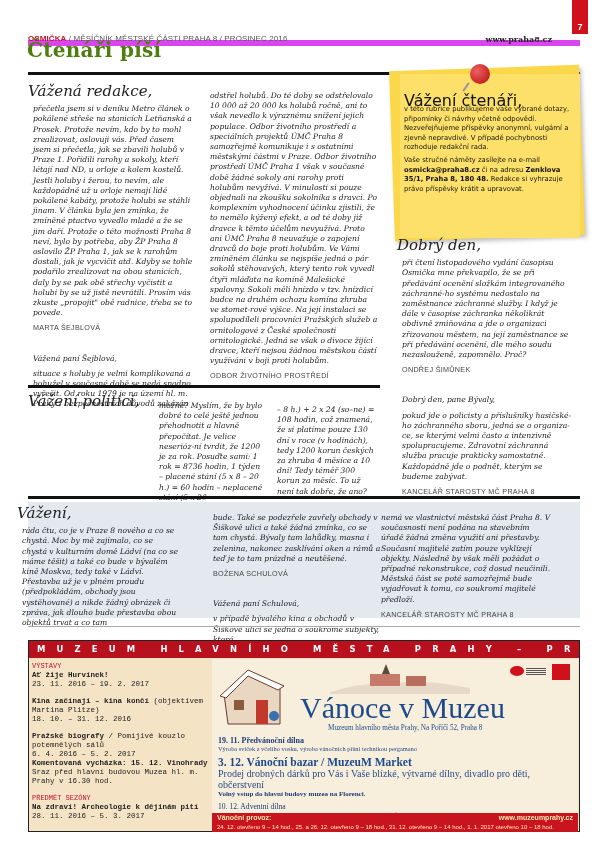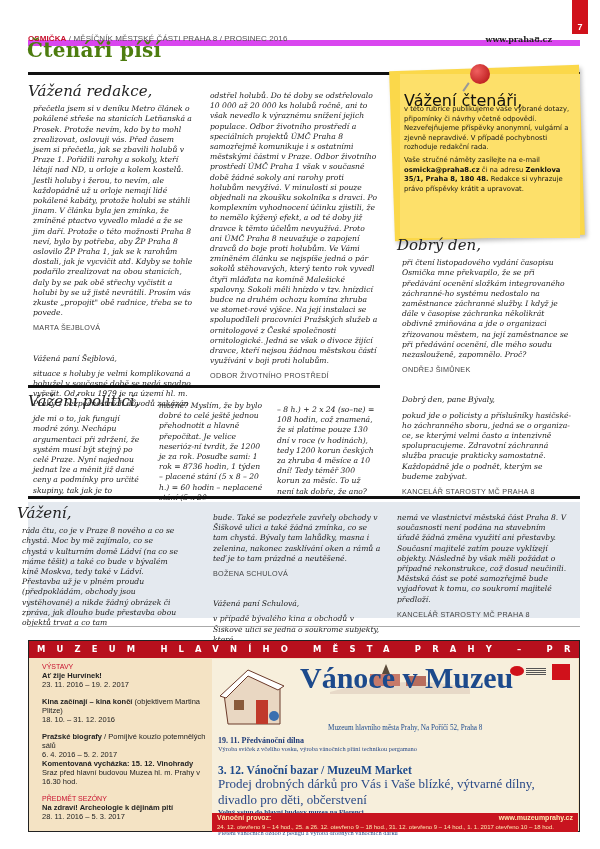--- a/index.html
+++ b/index.html
@@ -21,26 +21,26 @@
 .note{left:392px;top:68px;width:190px;height:170px;background:#fbd84a;transform:rotate(-2deg);box-shadow:2px 3px 4px rgba(0,0,0,.25)}
 .note2{left:400px;top:74px;width:180px;height:164px;background:#fde06a}
 .note-inner{left:404px;top:96px;width:176px;font-family:"DejaVu Sans",sans-serif;font-size:6.8px;line-height:9.4px;color:#111}
 .note-inner h3{font-family:"DejaVu Sans",sans-serif;font-weight:normal;font-size:16px;margin-bottom:0}
 .note-inner p{margin-bottom:4px}
 .pin{left:470px;top:64px;width:20px;height:20px;border-radius:50%;background:radial-gradient(circle at 35% 35%,#f06060,#b00d0d)}
 .pinneedle{left:465px;top:82px;width:2px;height:10px;background:#999;transform:rotate(35deg)}
 .band{left:28px;top:502px;width:552px;height:116px;background:#e4e9ef}
 .museum{left:28px;top:640px;width:552px;height:192px;border:1px solid #222;background:#f4e3c4}
 .mus-head{left:29px;top:641px;width:550px;height:17px;background:#b8101d;color:#fff;font-family:"DejaVu Sans",sans-serif;font-weight:bold;font-size:8.4px;letter-spacing:11.2px;padding:3px 0 0 8px;white-space:nowrap;overflow:hidden}
-.mus-left{left:42px;top:662px;width:176px;font-family:Liberation Sans, sans-serif;font-size:7.5px;line-height:9px;color:#222}
+.mus-left{left:32px;top:662px;width:176px;font-family:Liberation Mono, monospace;font-size:7.5px;line-height:9px;color:#222}
 .mus-left .red{color:#c8102e;font-size:7px}
 .mus-left b{font-weight:bold}
 .mus-left .blk{margin-bottom:8px}
 .mus-right{left:212px;top:659px;width:366px;height:154px;background:#f7efdc}
-.vanoce{left:300px;top:661px;font-family:"Liberation Serif",serif;font-weight:bold;font-size:30px;color:#1d4a8c}
+.vanoce{left:300px;top:691px;font-family:"Liberation Serif",serif;font-weight:normal;font-size:30px;color:#1d4a8c}
 .vanoce-sub{left:328px;top:724px;font-family:Liberation Serif, serif;font-size:7.2px;color:#1d4a8c}
 .ev{font-family:"Liberation Serif",serif;color:#1d3a78}
 .mus-foot{left:212px;top:813px;width:366px;height:19px;background:#c8141f;color:#ffe9b0;font-family:"Liberation Sans",sans-serif;font-size:6px;padding:1px 5px;line-height:8.5px}
 .mus-foot b{font-size:7px}
 .house{left:218px;top:664px;width:72px;height:66px}
 .castle{left:330px;top:664px;width:140px;height:30px}
 .logo1{left:510px;top:666px;width:14px;height:10px;border-radius:50%;background:#d0111b}
 .logo2{left:526px;top:667px;width:20px;height:8px;background:repeating-linear-gradient(0deg,#555 0 1px,transparent 1px 2px)}
 .logo3{left:552px;top:664px;width:18px;height:16px;background:#d0111b}
 </style>
@@ -86,21 +86,20 @@
   <div class="gap"></div>
   <p>Dobrý den, pane Bývaly,</p>
   <p>pokud jde o policisty a příslušníky hasičské-ho záchranného sboru, jedná se o organiza-ce, se kterými velmi často a intenzivně spolupracujeme. Zdravotní záchranná služba pracuje prakticky samostatně. Každopádně jde o podnět, kterým se budeme zabývat.</p>
   <p class="sig">KANCELÁŘ STAROSTY MČ PRAHA 8</p>
 </div>
 
 <div class="abs rule" style="left:28px;top:385px;width:352px"></div>
 
 <div class="abs col" style="left:28px;top:396px;width:118px">
   <h2 class="greet">Vážení politici,</h2>
-  <p>jde mi o to, jak fungují modré zóny. Nechápu argumentaci při zdržení, že systém musí být stejný po celé Praze. Nyní najednou jednat lze a měnit již dané ceny a podmínky pro určité skupiny, tak jak je to</p>
 </div>
 <div class="abs col" style="left:154px;top:396px;width:114px">
   <p>možné? Myslím, že by bylo dobré to celé ještě jednou přehodnotit a hlavně přepočítat. Je velice neserióz-ní tvrdit, že 1200 je za rok. Posuďte sami: 1 rok = 8736 hodin, 1 týden – placené stání (5 x 8 – 20 h.) = 60 hodin – neplacené stání (5 x 20</p>
 </div>
 <div class="abs col" style="left:272px;top:400px;width:112px">
   <p>– 8 h.) + 2 x 24 (so–ne) = 108 hodin, což znamená, že si platíme pouze 130 dní v roce (v hodinách), tedy 1200 korun českých za zhruba 4 měsíce a 10 dní! Tedy téměř 300 korun za měsíc. To už není tak dobře, že ano?</p>
   <p class="sig">PETR SVOBODA</p>
 </div>
 
 <div class="abs rule" style="left:28px;top:496px;width:552px"></div>
@@ -110,21 +109,21 @@
   <h2 class="greet">Vážení,</h2>
   <p>ráda čtu, co je v Praze 8 nového a co se chystá. Moc by mě zajímalo, co se chystá v kulturním domě Ládví (na co se máme těšit) a také co bude v bývalém kině Moskva, tedy také v Ládví. Přestavba už je v plném proudu (předpokládám, obchody jsou vystěhované) a nikde žádný obrázek či zpráva, jak dlouho bude přestavba obou objektů trvat a co tam</p>
 </div>
 <div class="abs col" style="left:208px;top:508px;width:180px">
   <p>bude. Také se podezřele zavřely obchody v Šiškově ulici a také žádná zmínka, co se tam chystá. Bývaly tam lahůdky, masna i zelenina, nakonec zasklívání oken a rámů a teď je to tam prázdné a neutěšené.</p>
   <p class="sig">BOŽENA SCHULOVÁ</p>
   <div class="gap"></div>
   <p>Vážená paní Schulová,</p>
   <p>v případě bývalého kina a obchodů v Šiškově ulici se jedná o soukromé subjekty, které</p>
 </div>
-<div class="abs col" style="left:392px;top:508px;width:180px">
+<div class="abs col" style="left:376px;top:508px;width:180px">
   <p>nemá ve vlastnictví městská část Praha 8. V současnosti není podána na stavebním úřadě žádná změna využití ani přestavby. Současní majitelé zatím pouze vyklízejí objekty. Následně by však měli požádat o případné rekonstrukce, což dosud neučinili. Městská část se poté samozřejmě bude vyjadřovat k tomu, co soukromí majitelé předloží.</p>
   <p class="sig">KANCELÁŘ STAROSTY MČ PRAHA 8</p>
 </div>
 
 <div class="abs" style="left:28px;top:626px;width:552px;height:1px;background:#aaa"></div>
 
 <div class="abs museum"></div>
 <div class="abs mus-head">MUZEUM HLAVNÍHO MĚSTA PRAHY – PROSINEC 2016</div>
 <div class="abs mus-left">
   <div class="red">VÝSTAVY</div>
@@ -148,27 +147,27 @@
   <rect x="40" y="10" width="30" height="12" fill="#c77a6a"></rect>
   <path d="M52 10 L56 0 L60 10 Z" fill="#5a4a3a"></path>
   <rect x="76" y="12" width="20" height="10" fill="#b86d5d"></rect>
 </svg>
 <div class="abs logo1"></div>
 <div class="abs logo2"></div>
 <div class="abs logo3"></div>
 <div class="abs vanoce">Vánoce v Muzeu</div>
 <div class="abs vanoce-sub">Muzeum hlavního města Prahy, Na Poříčí 52, Praha 8</div>
 <div class="abs ev" style="left:218px;top:736px;width:356px">
-  <div style="margin-bottom:12px">
+  <div style="margin-bottom:4px">
     <div style="font-weight:bold;font-size:8px">19. 11. Předvánoční dílna</div>
     <div style="font-size:6.4px;color:#2a4a88">Výroba svíček z včelího vosku, výroba vánočních přání technikou pergamano</div>
   </div>
   <div style="margin-bottom:4px">
     <div style="font-weight:bold;font-size:11.5px;color:#1d4a8c">3. 12. Vánoční bazar / MuzeuM Market</div>
-    <div style="font-size:13px;color:#2a4a88">Prodej drobných dárků pro Vás i Vaše blízké, výtvarné dílny, divadlo pro děti, občerstvení</div>
+    <div style="font-size:10px;color:#2a4a88">Prodej drobných dárků pro Vás i Vaše blízké, výtvarné dílny, divadlo pro děti, občerstvení</div>
     <div style="font-size:7px;font-weight:bold">Volný vstup do hlavní budovy muzea na Florenci.</div>
   </div>
   <div>
     <div style="font-weight:normal;font-size:7.6px">10. 12. Adventní dílna</div>
     <div style="font-size:6.4px;color:#2a4a88">Pletení vánočních ozdob z pedigu a výroba drobných vánočních dárků</div>
   </div>
 </div>
 <div class="abs mus-foot">
   <div style="display:flex;justify-content:space-between">
     <b>Vánoční provoz:</b>

